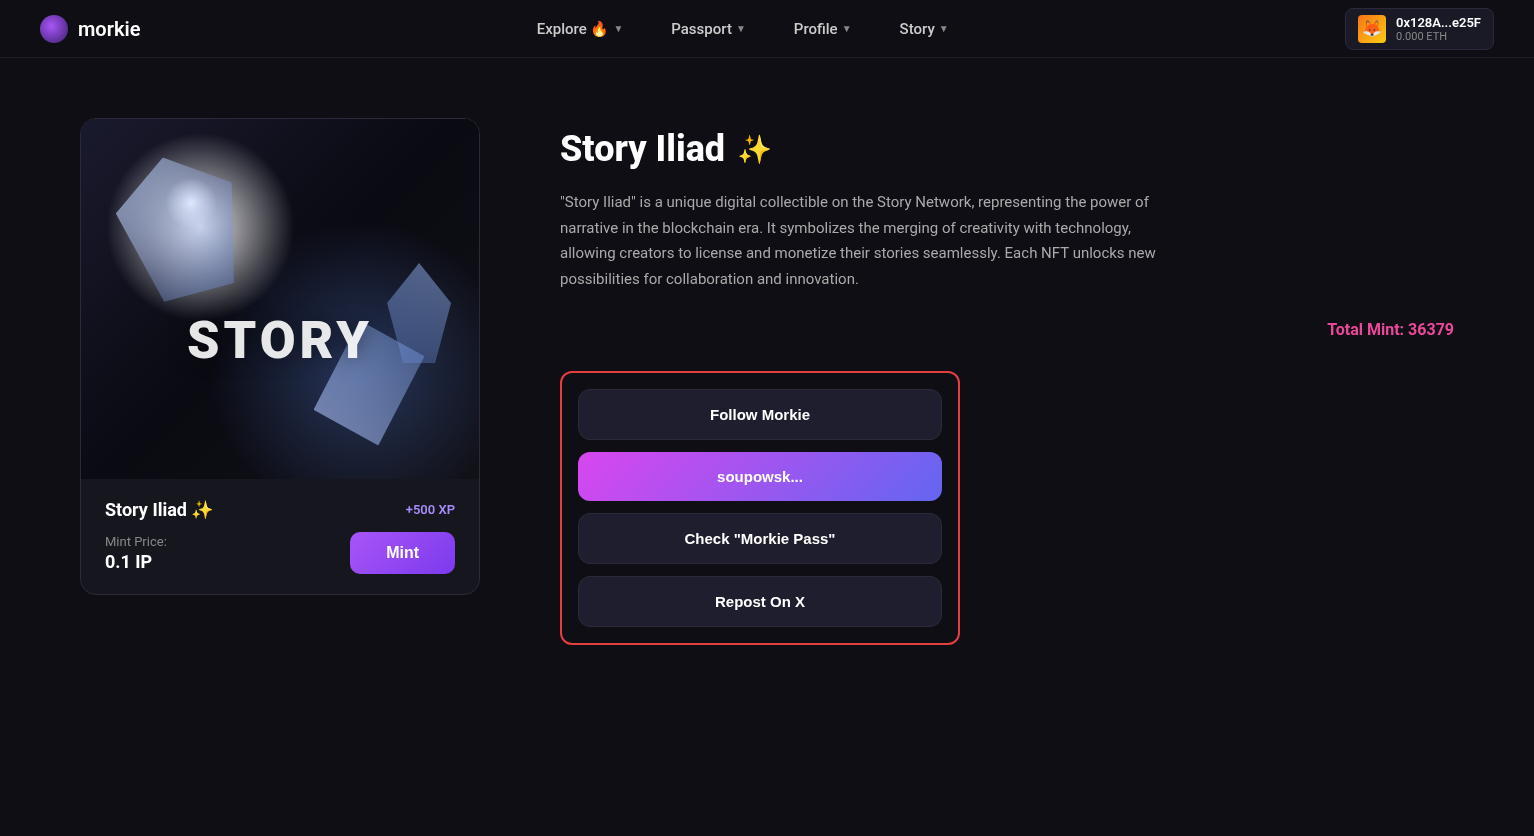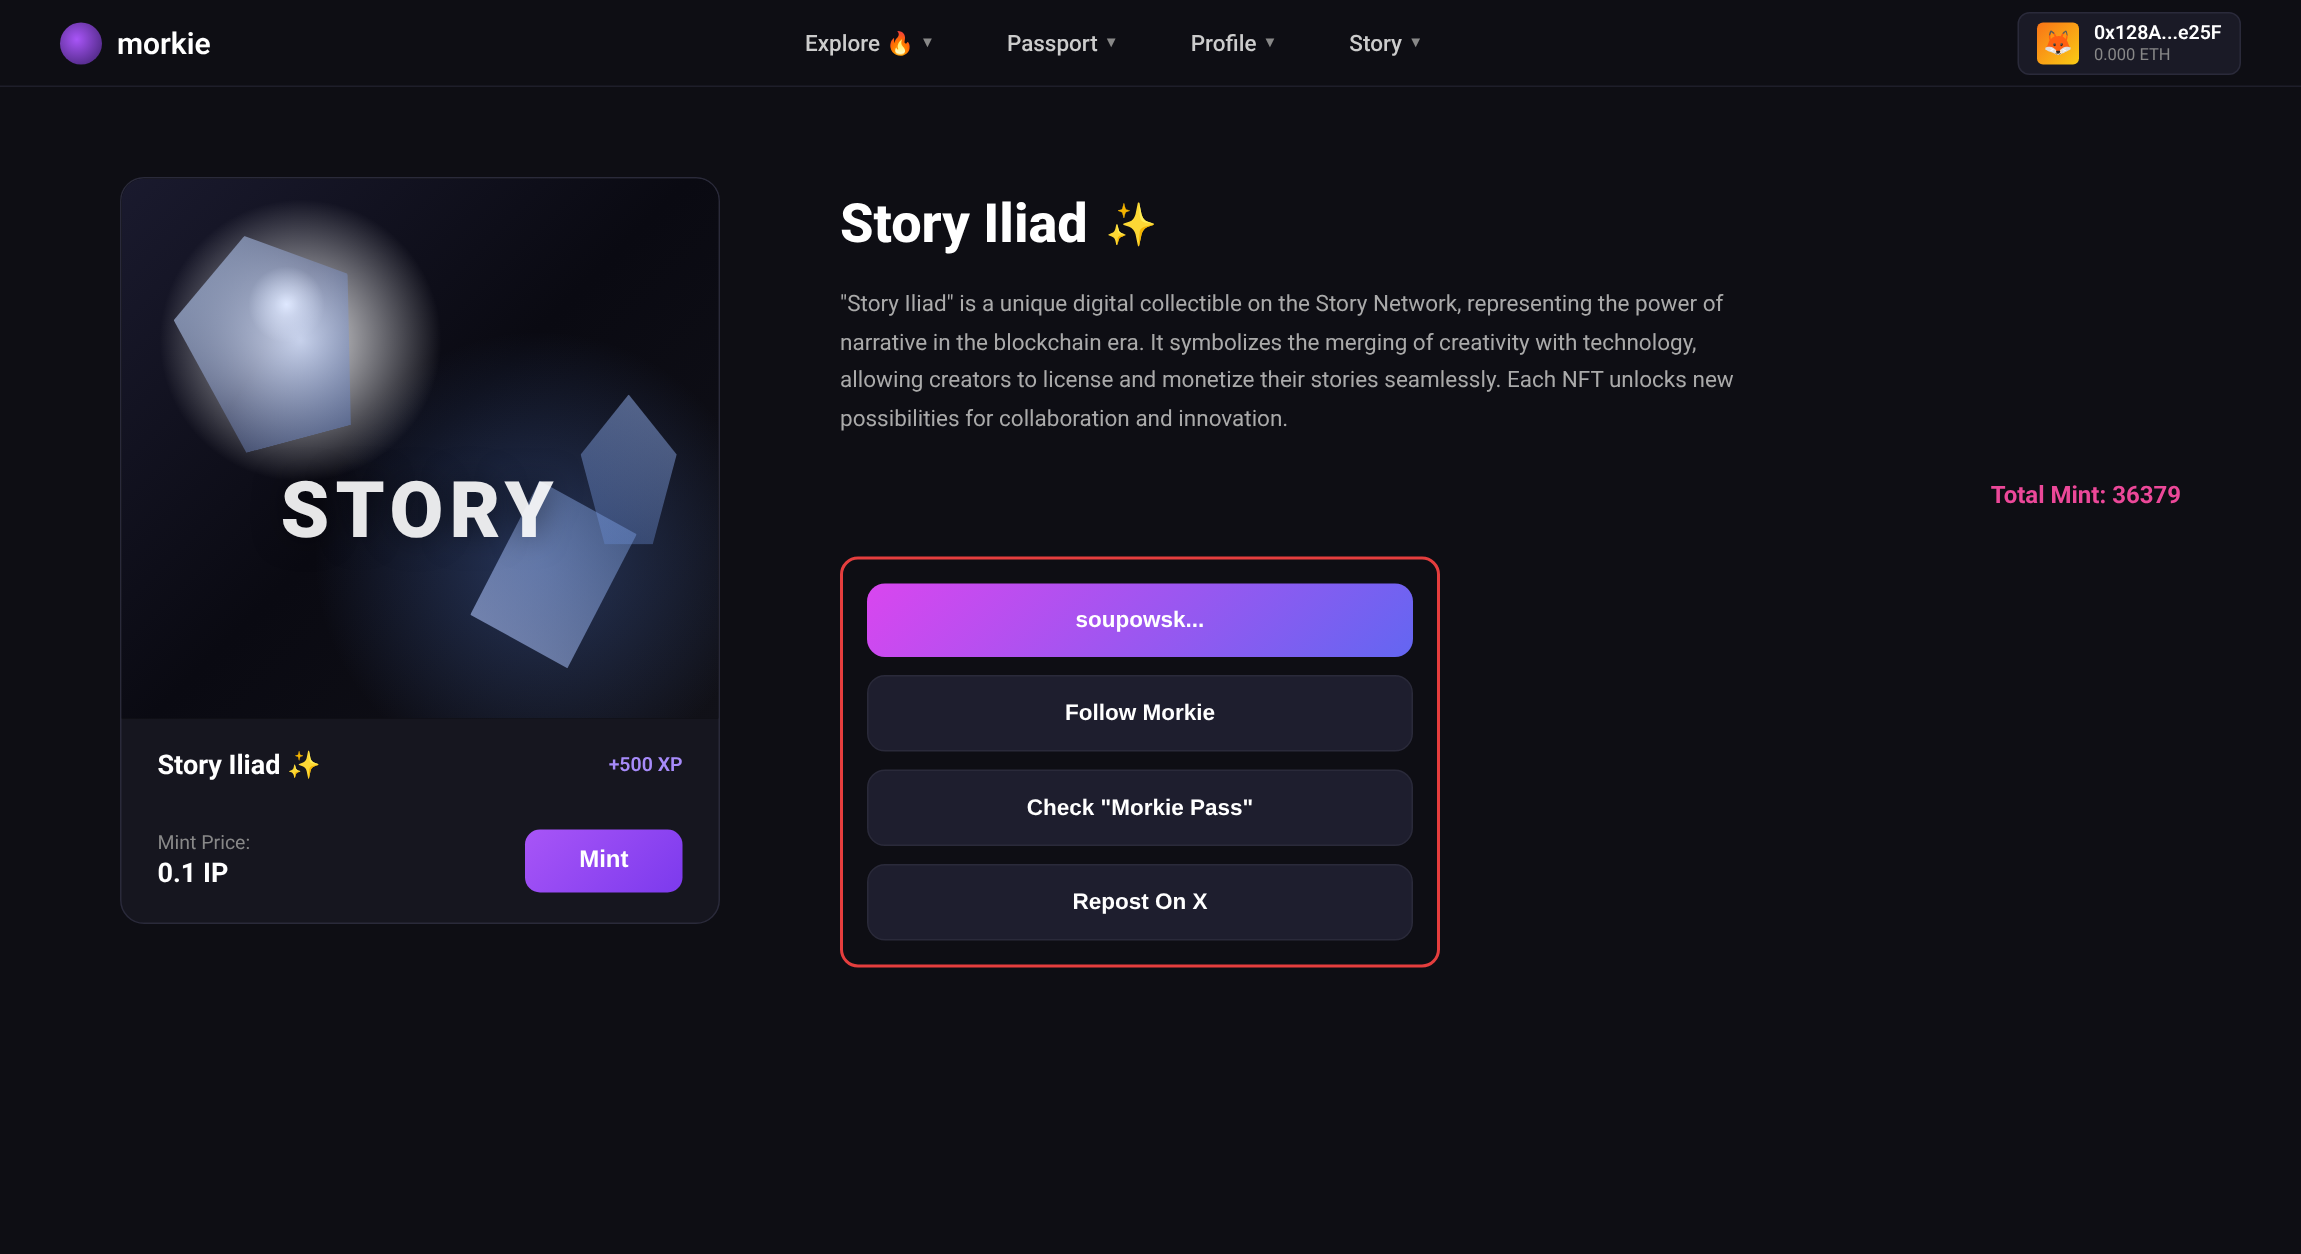--- a/index.html
+++ b/index.html
@@ -209,21 +209,21 @@
     }
 
     .nft-card-info {
       padding: 20px 24px;
     }
 
     .nft-title-row {
       display: flex;
       align-items: center;
       justify-content: space-between;
-      margin-bottom: 32px;
+      margin-bottom: 12px;
     }
 
     .nft-title {
       font-size: 18px;
       font-weight: 700;
       color: #ffffff;
     }
 
     .xp-badge {
       font-size: 13px;
@@ -410,20 +410,20 @@
     </div>
 
     <p class="nft-description">"Story Iliad" is a unique digital collectible on the Story Network, representing the power of narrative in the blockchain era. It symbolizes the merging of creativity with technology, allowing creators to license and monetize their stories seamlessly. Each NFT unlocks new possibilities for collaboration and innovation.</p>
 
     <div class="total-mint">
       <span>Total Mint:</span>
       <span>36379</span>
     </div>
 
     <div class="action-box">
+      <button class="action-btn action-btn-secondary">Follow Morkie</button>
       <button class="action-btn action-btn-primary">soupowsk...</button>
-      <button class="action-btn action-btn-secondary">Follow Morkie</button>
       <button class="action-btn action-btn-secondary">Check "Morkie Pass"</button>
       <button class="action-btn action-btn-secondary">Repost On X</button>
     </div>
   </div>
 
 </main>
 
 </body></html>

